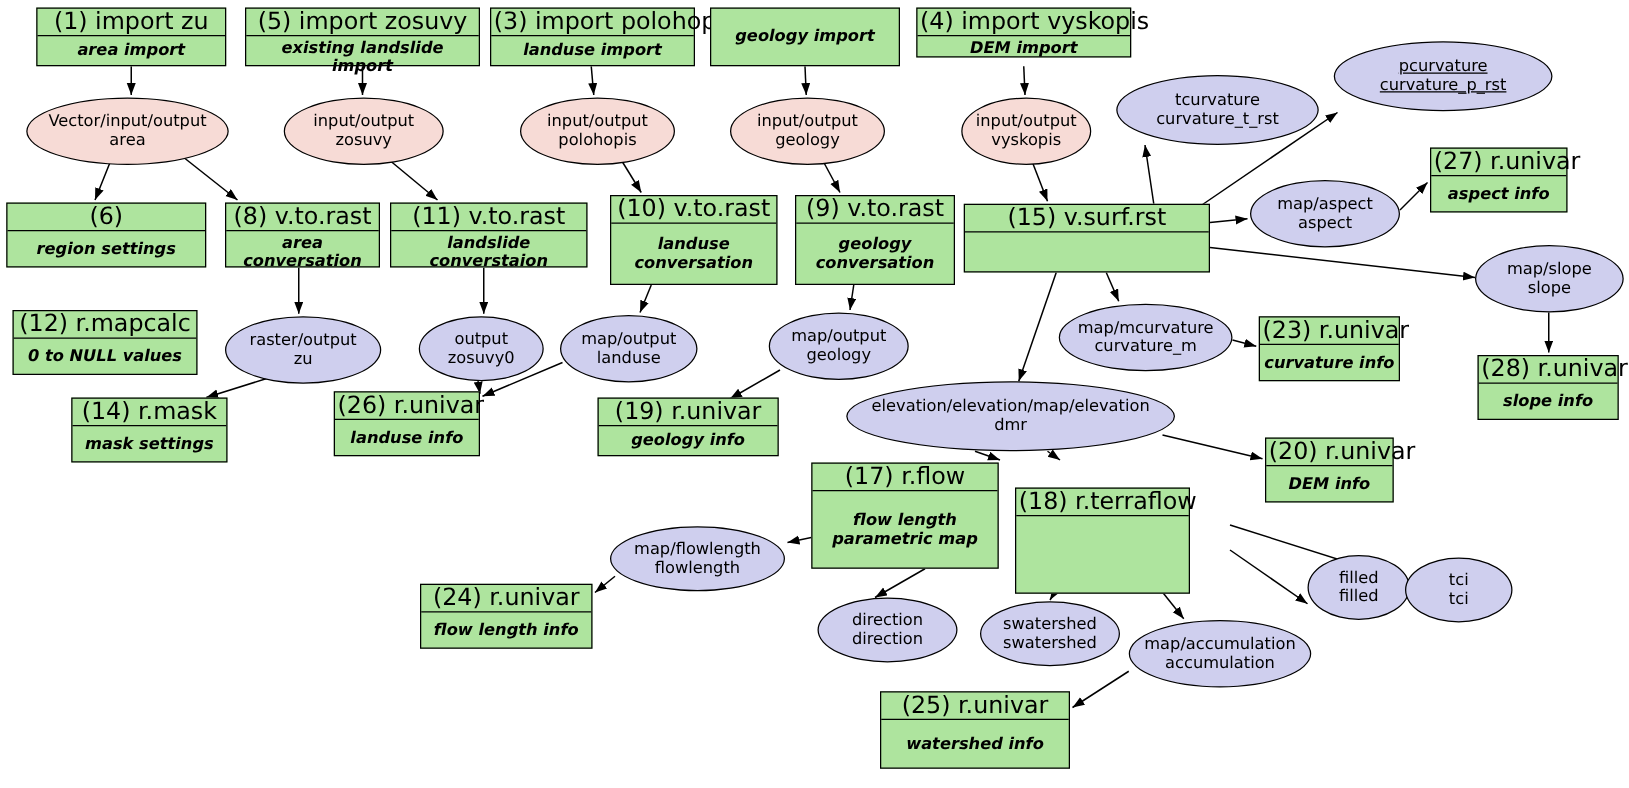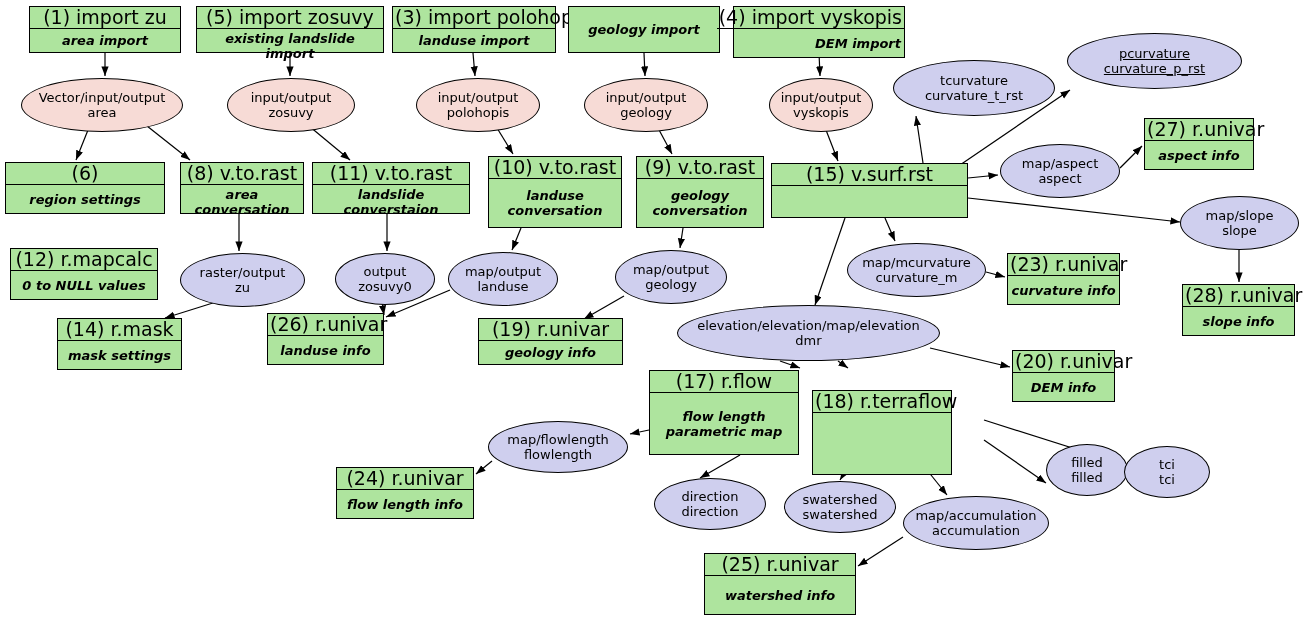--- a/index.html
+++ b/index.html
@@ -141,21 +141,21 @@
         <div class="ptitle">(5) import zosuvy</div>
         <div class="pdesc" style="white-space: pre-line;">existing landslide import</div>
       </div>
       <div class="node proc" style="left: 392px; top: 6px; width: 164px; height: 47px;">
         <div class="ptitle">(3) import polohopis</div>
         <div class="pdesc" style="white-space: pre-line;">landuse import</div>
       </div>
       <div class="node proc" style="left: 568px; top: 6px; width: 152px; height: 47px;">
         <div class="pdesc" style="white-space: pre-line;">geology import</div>
       </div>
-      <div class="node proc" style="left: 733px; top: 6px; width: 172px; height: 52px; align-items: flex-end;">
+      <div class="node proc" style="left: 733px; top: 6px; width: 172px; height: 40px;">
         <div class="ptitle">(4) import vyskopis</div>
         <div class="pdesc" style="white-space: pre-line;">DEM import</div>
       </div>
       <div class="node proc" style="left: 5px; top: 162px; width: 160px; height: 52px;">
         <div class="ptitle">(6)</div>
         <div class="pdesc" style="white-space: pre-line;">region settings</div>
       </div>
       <div class="node proc" style="left: 180px; top: 162px; width: 124px; height: 52px;">
         <div class="ptitle">(8) v.to.rast</div>
         <div class="pdesc" style="white-space: pre-line;">area conversation</div>

